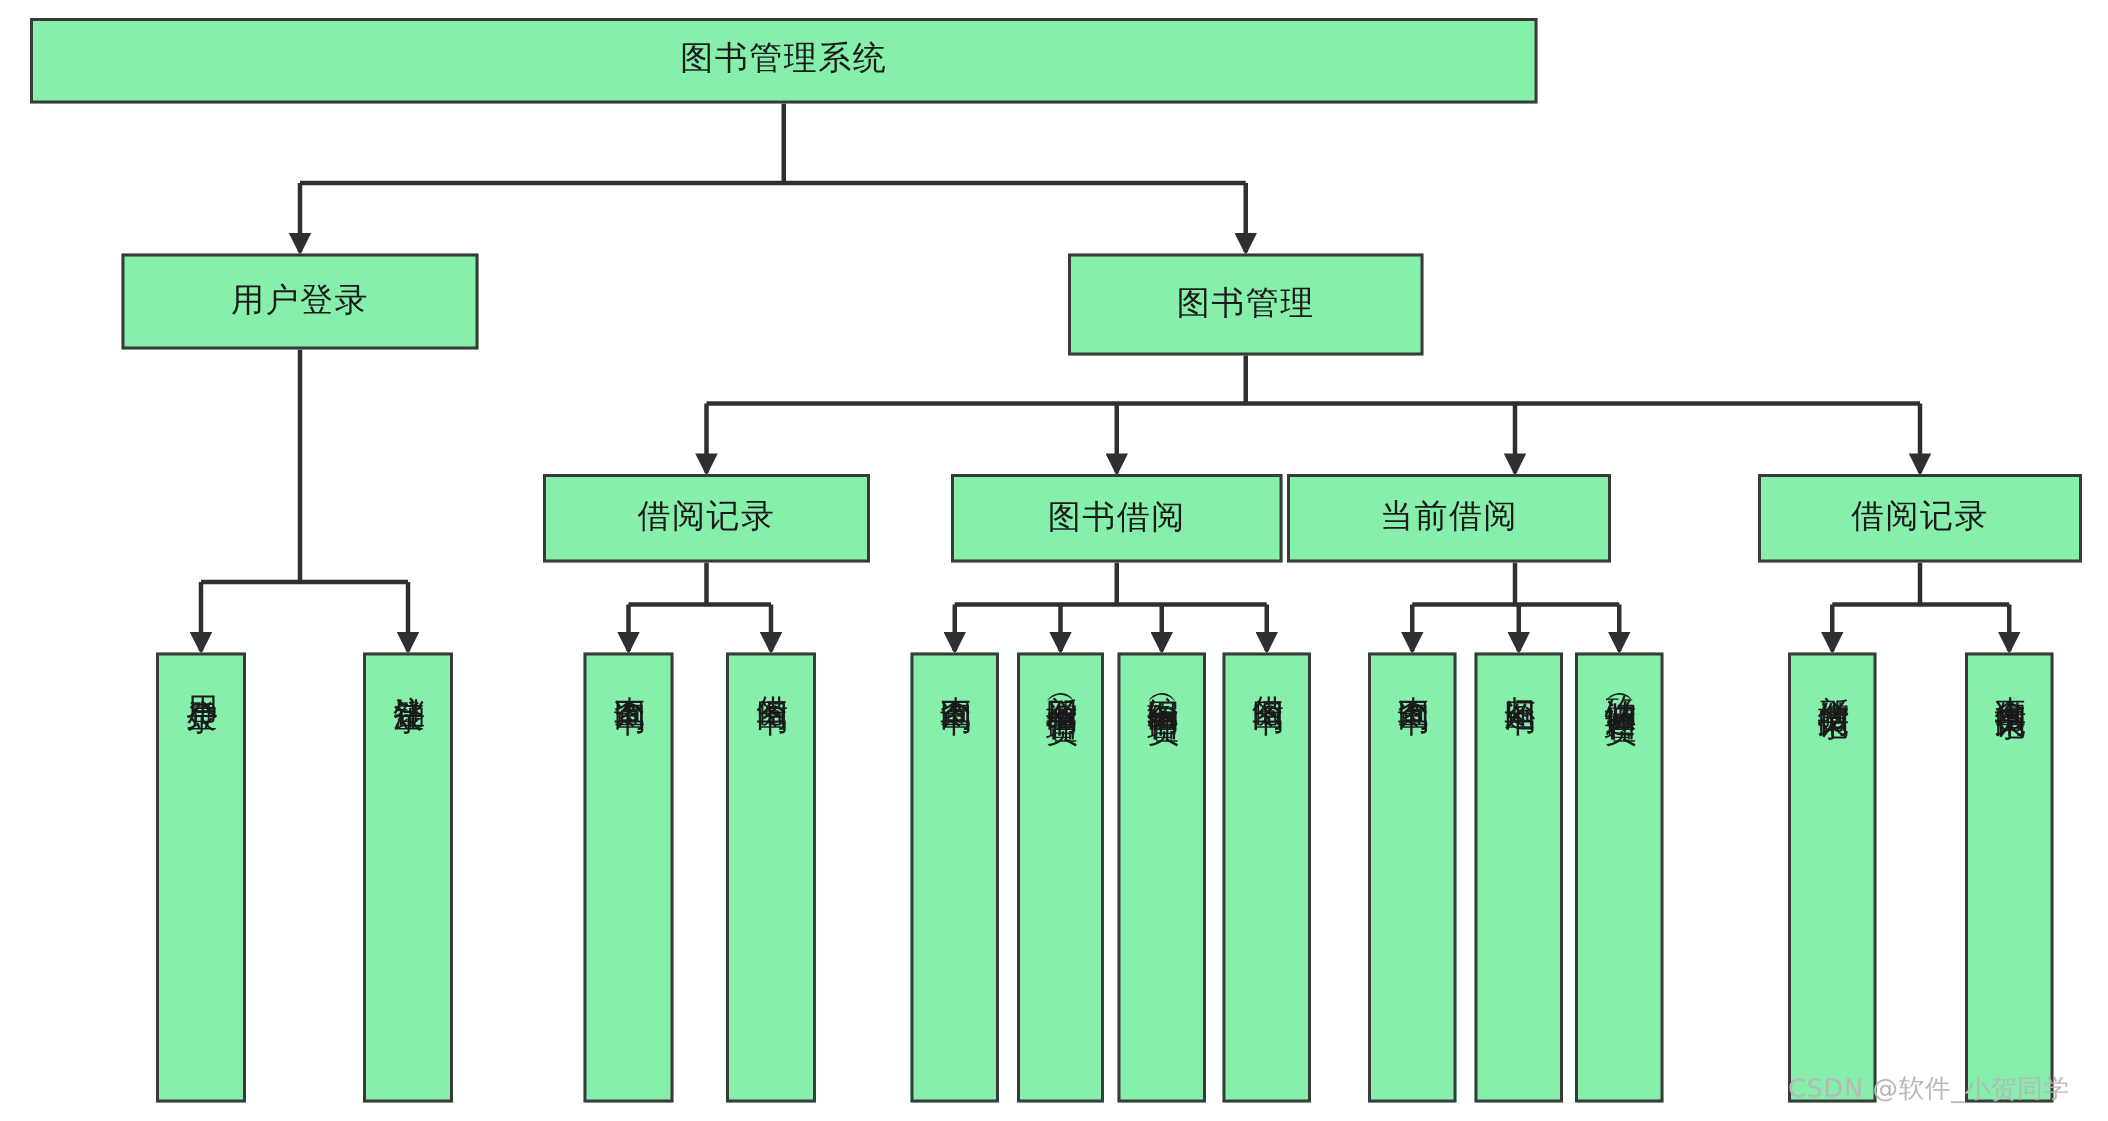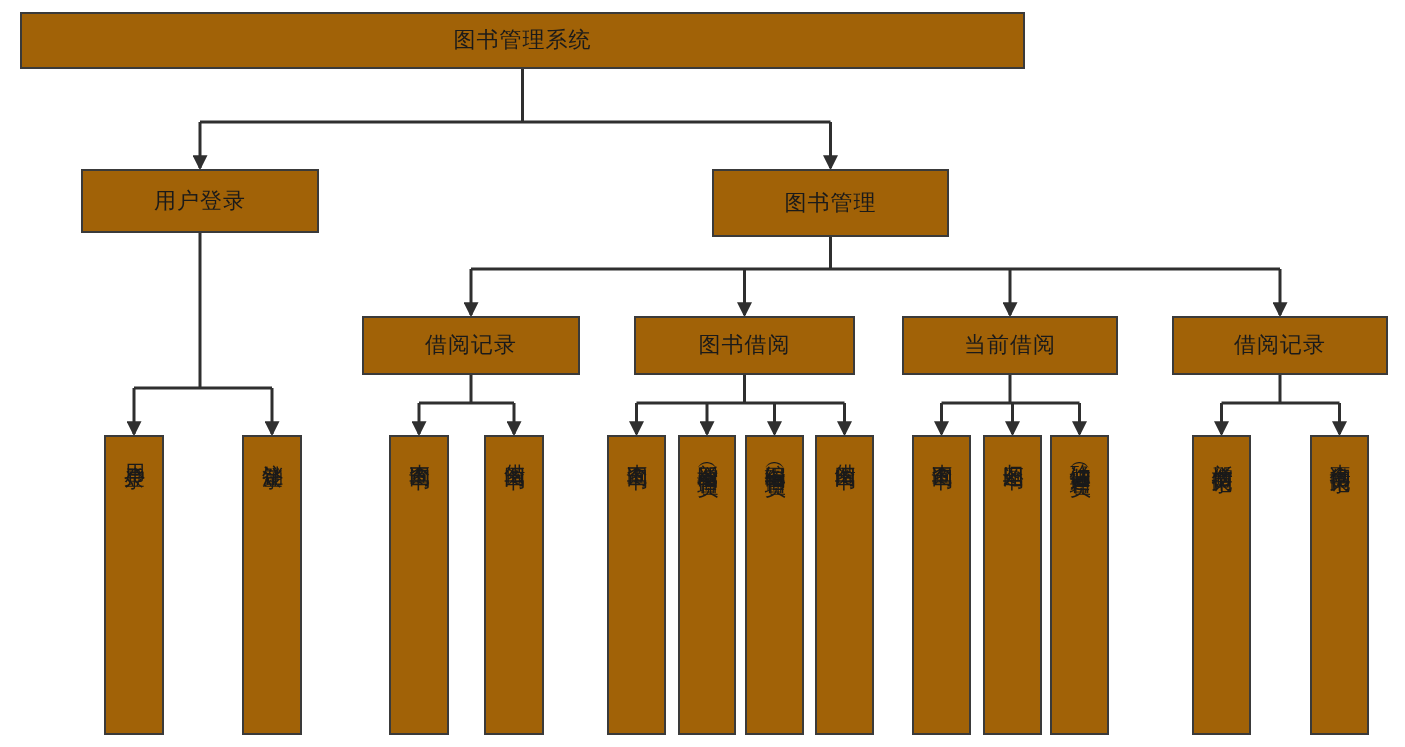--- a/index.html
+++ b/index.html
@@ -23,21 +23,21 @@
     left: 0;
     top: 0;
     width: 1405px;
     height: 747px;
     pointer-events: none;
   }
   .node {
     position: absolute;
     box-sizing: border-box;
     border: 2.5px solid #3a3a3a;
-    background: #a16207;
+    background: #86efac;
     display: flex;
     align-items: center;
     justify-content: center;
     color: #1a1a1a;
   }
   .node.horiz {
     font-size: 22px;
     letter-spacing: 1px;
     line-height: 1.1;
   }
@@ -115,21 +115,21 @@
       </div>
       <div class="node horiz" style="left: 712px; top: 169px; width: 237px; height: 68px;">
         <span class="htext">图书管理</span>
       </div>
       <div class="node horiz" style="left: 362px; top: 316px; width: 218px; height: 59px;">
         <span class="htext">借阅记录</span>
       </div>
       <div class="node horiz" style="left: 634px; top: 316px; width: 221px; height: 59px; font-family: Liberation Serif, serif;">
         <span class="htext">图书借阅</span>
       </div>
-      <div class="node horiz" style="left: 902px; top: 316px; width: 216px; height: 59px;">
+      <div class="node horiz" style="left: 858px; top: 316px; width: 216px; height: 59px;">
         <span class="htext">当前借阅</span>
       </div>
       <div class="node horiz" style="left: 1172px; top: 316px; width: 216px; height: 59px;">
         <span class="htext">借阅记录</span>
       </div>
       <div class="node vert" style="left: 104px; top: 435px; width: 60px; height: 300px;">
         <span class="vtext">用户登录</span>
       </div>
       <div class="node vert" style="left: 242px; top: 435px; width: 60px; height: 300px;">
         <span class="vtext">注销登录</span>
@@ -161,13 +161,14 @@
       <div class="node vert" style="left: 1050px; top: 435px; width: 59px; height: 300px;">
         <span class="vtext">确认归还（管理员）</span>
       </div>
       <div class="node vert" style="left: 1192px; top: 435px; width: 59px; height: 300px;">
         <span class="vtext">新增借阅记录</span>
       </div>
       <div class="node vert" style="left: 1310px; top: 435px; width: 59px; height: 300px;">
         <span class="vtext">查询借阅记录</span>
       </div>
     </div>
+  <div class="watermark" style="left: 1192px; top: 714px;">CSDN @软件_小贺同学</div>
 </div>
 
 </body></html>

